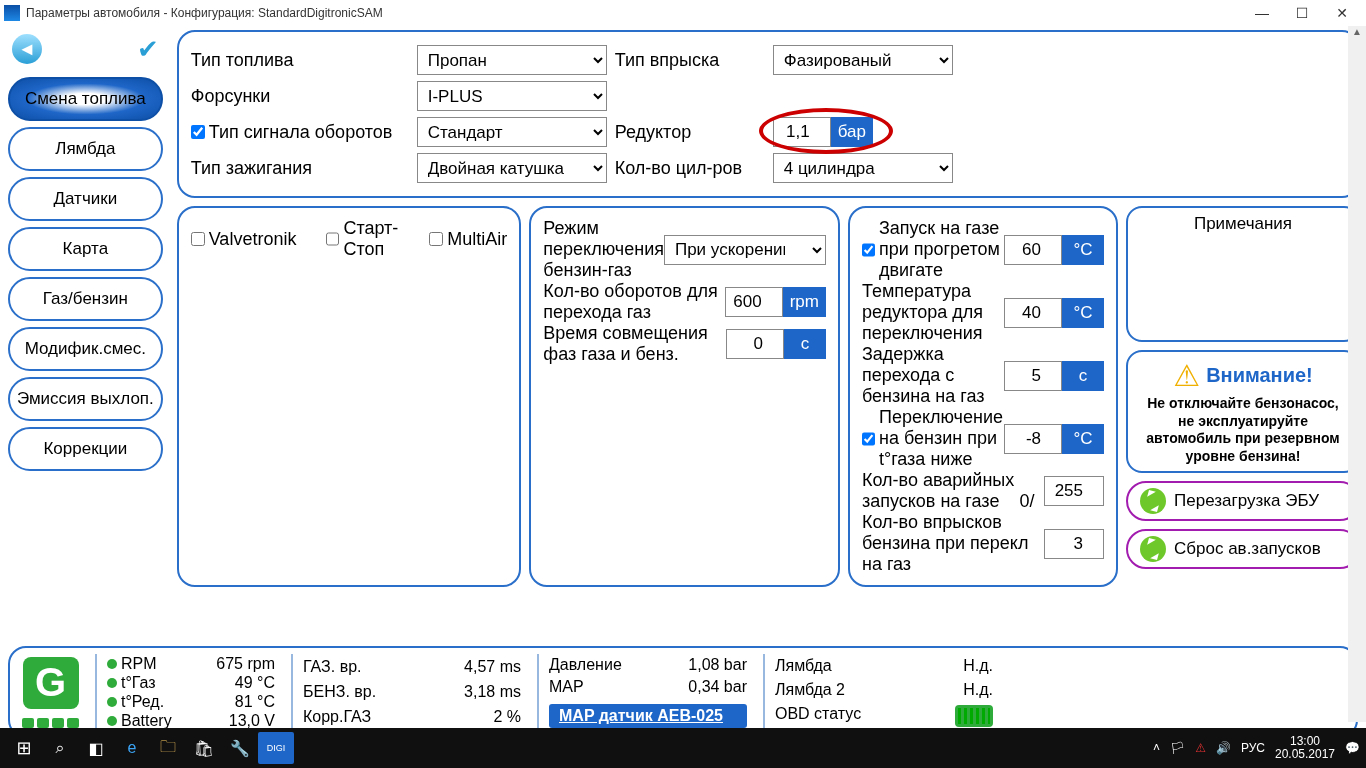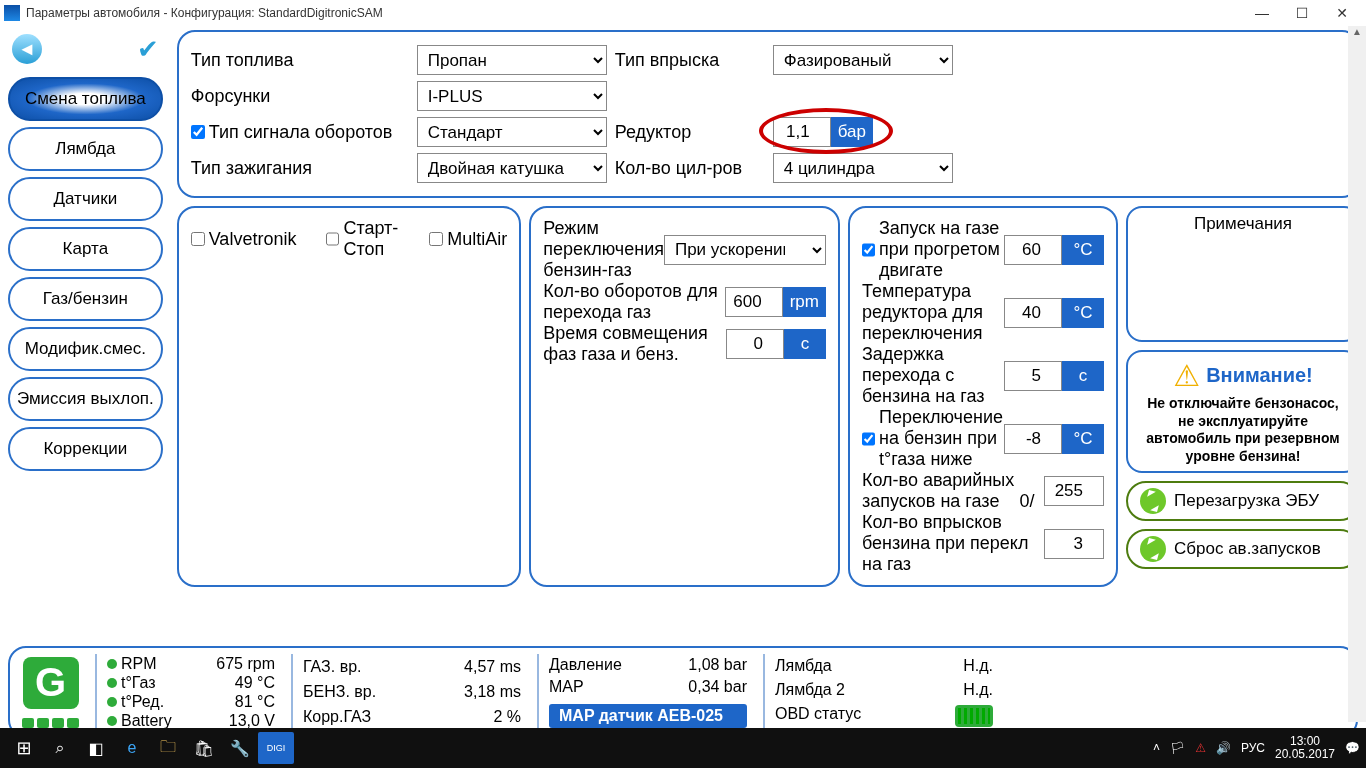--- a/index.html
+++ b/index.html
@@ -49,36 +49,36 @@
 
 .notes-box { border: 2px solid #2a6fc9; border-radius: 16px; padding: 6px; height: 136px; }
 .notes-title { text-align: center; font-size: 17px; }
 
 .warn-box { border: 2px solid #2a6fc9; border-radius: 16px; padding: 6px 10px; }
 .warn-head { display: flex; align-items: center; gap: 6px; justify-content: center; }
 .warn-tri { font-size: 30px; color: #f0b000; }
 .warn-title { color: #1e66c8; font-size: 20px; font-weight: 600; }
 .warn-text { font-size: 14px; font-weight: 700; text-align: center; line-height: 1.25; margin-top: 2px; }
 
-.act-btn { height: 40px; border: 2px solid #4d7c0f; border-radius: 20px; display: flex; align-items: center; gap: 8px; padding: 0 12px; font-size: 17px; cursor: pointer; background: #fff; }
+.act-btn { height: 40px; border: 2px solid #a21caf; border-radius: 20px; display: flex; align-items: center; gap: 8px; padding: 0 12px; font-size: 17px; cursor: pointer; background: #fff; }
 .act-ic { width: 26px; height: 26px; border-radius: 50%; background: conic-gradient(#3eaw00,#6ec82a,#3ea800); background:#6ec82a; position:relative; }
 .act-ic::before, .act-ic::after { content:""; position:absolute; border:5px solid transparent; }
 .act-ic::before { border-bottom-color:#fff; top:-3px; left:4px; transform:rotate(-30deg); }
 .act-ic::after { border-top-color:#fff; bottom:-3px; right:4px; transform:rotate(-30deg); }
 
 .status-bar { border: 2px solid #2a6fc9; border-radius: 18px; margin: 0 8px 6px; height: 92px; display: flex; padding: 6px 8px; gap: 6px; }
 .status-col { border-left: 2px solid #99b8e0; padding: 0 10px; display: flex; flex-direction: column; justify-content: space-around; font-size: 16px; }
 .status-col:first-child { border-left: none; padding-left:4px;}
 .g-badge { width: 56px; height: 52px; background: #2eab3a; border-radius: 8px; color: #fff; font-size: 40px; font-weight: 700; display: flex; align-items: center; justify-content: center; }
 .g-squares { display: flex; gap: 3px; margin-top: 4px; }
 .g-sq { width: 12px; height: 10px; background: #2eab3a; border-radius: 2px; }
 .stat-line { display: flex; justify-content: space-between; gap: 18px; white-space: nowrap; }
 .stat-val { font-weight: 400; }
 .dot { width: 10px; height: 10px; border-radius: 50%; background: #2eab3a; display: inline-block; margin-right: 4px; vertical-align: middle; }
-.map-badge { background: #1e66c8; color: #fff; padding: 3px 10px; border-radius: 3px; font-weight: 600; margin-top: 4px; }
+.map-badge { background: #1e66c8; color: #fff; padding: 3px 10px; border-radius: 3px; font-weight: 600; margin-top: 4px; text-decoration: underline; }
 .obd-ic { display:inline-block; width:38px; height:22px; background:#2eab3a; border-radius:4px; position:relative; }
 .obd-ic::after { content:""; position:absolute; inset:3px; background:repeating-linear-gradient(90deg,#0a0 0 3px,#2eab3a 3px 6px); }
 
 .taskbar { position: absolute; bottom: 0; left: 0; right: 0; height: 40px; background: #101010; display: flex; align-items: center; padding: 0 6px; color: #fff; }
 .tb-ic { width: 36px; height: 32px; display: flex; align-items: center; justify-content: center; font-size: 16px; cursor: pointer; color:#fff; }
 .tb-ic.win { font-size: 18px; }
 .tb-spacer { flex: 1; }
 .tb-tray { display: flex; align-items: center; gap: 10px; font-size: 12px; }
 .tb-time { text-align: center; line-height: 1.1; font-size: 12px; }
 

